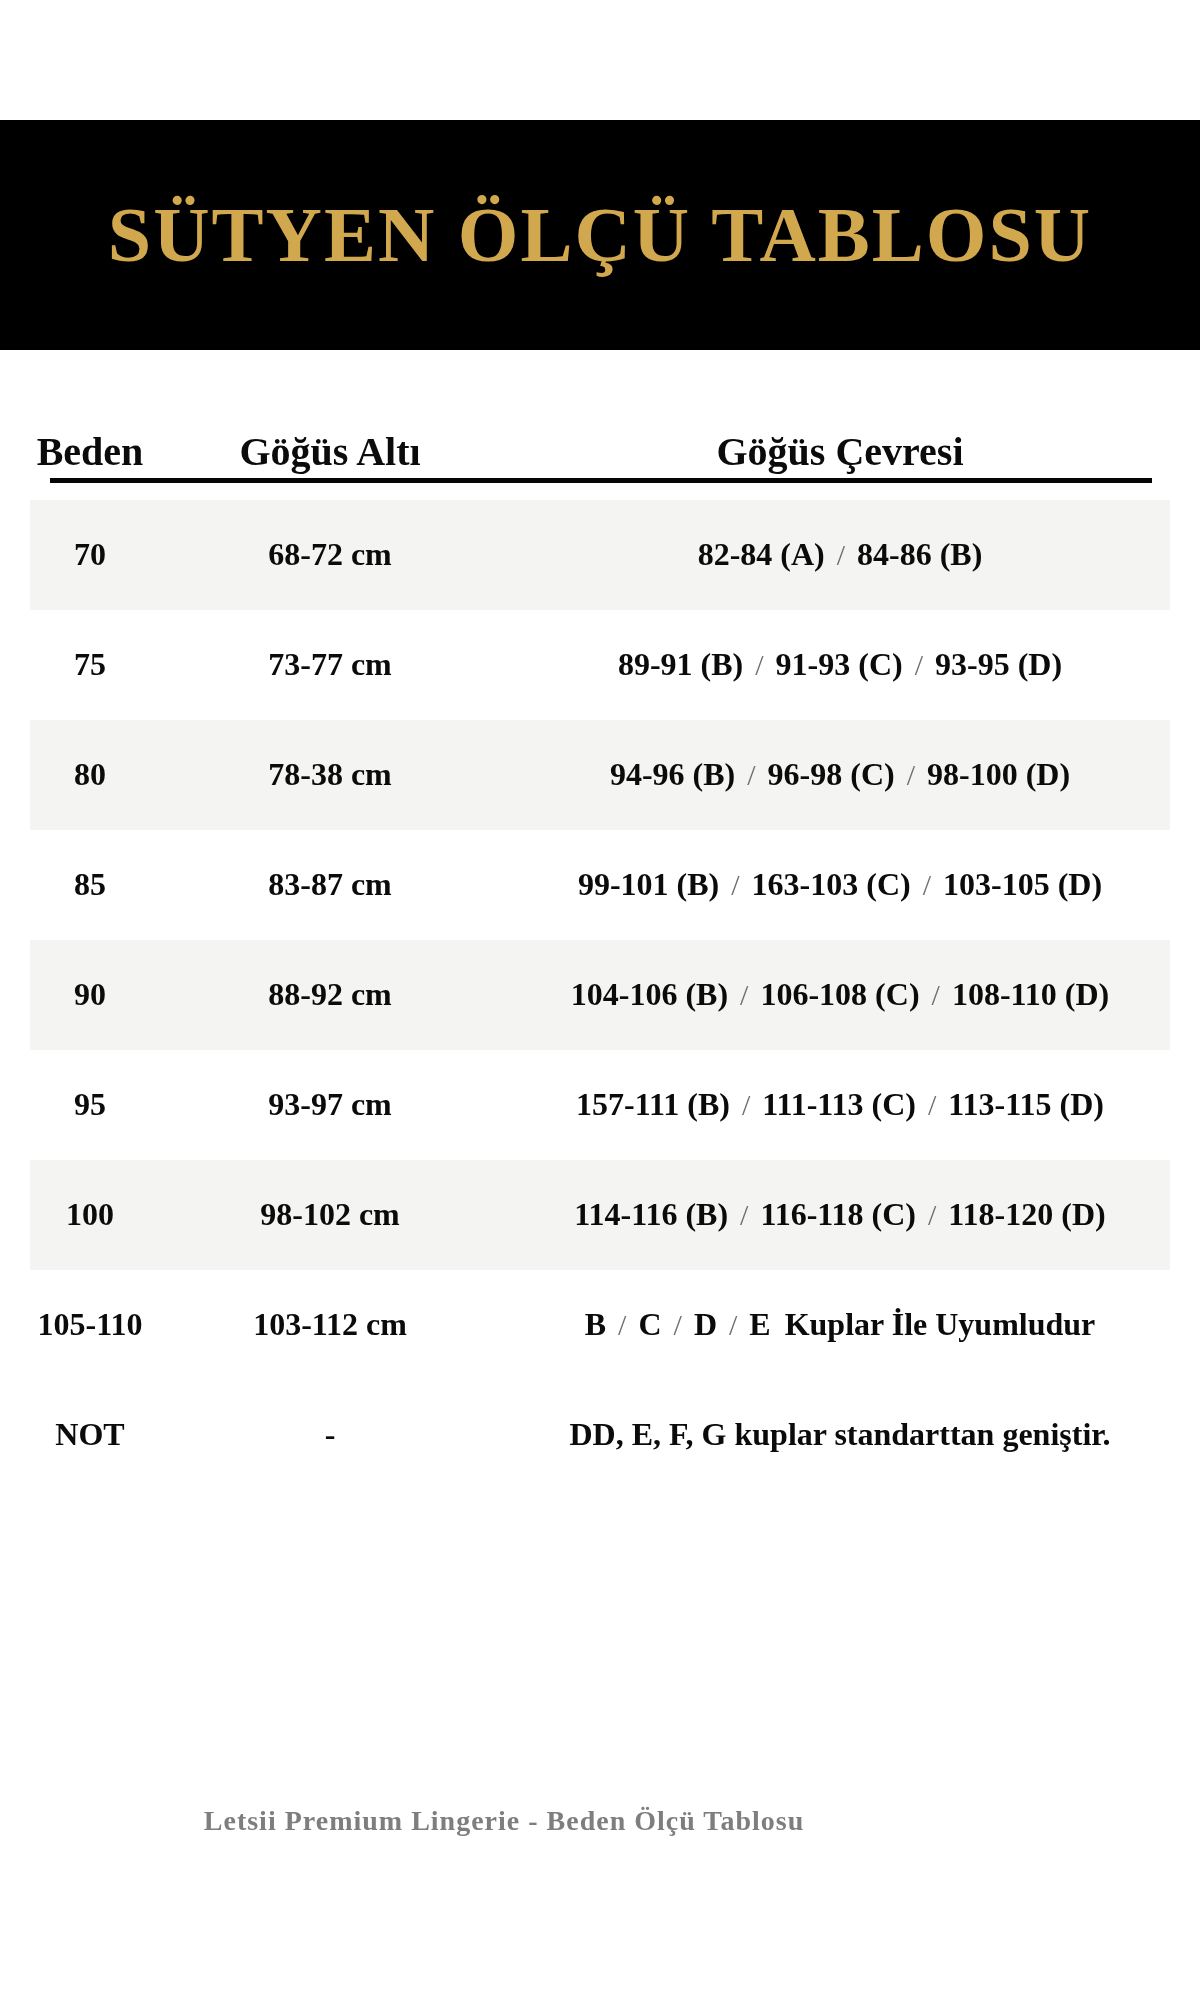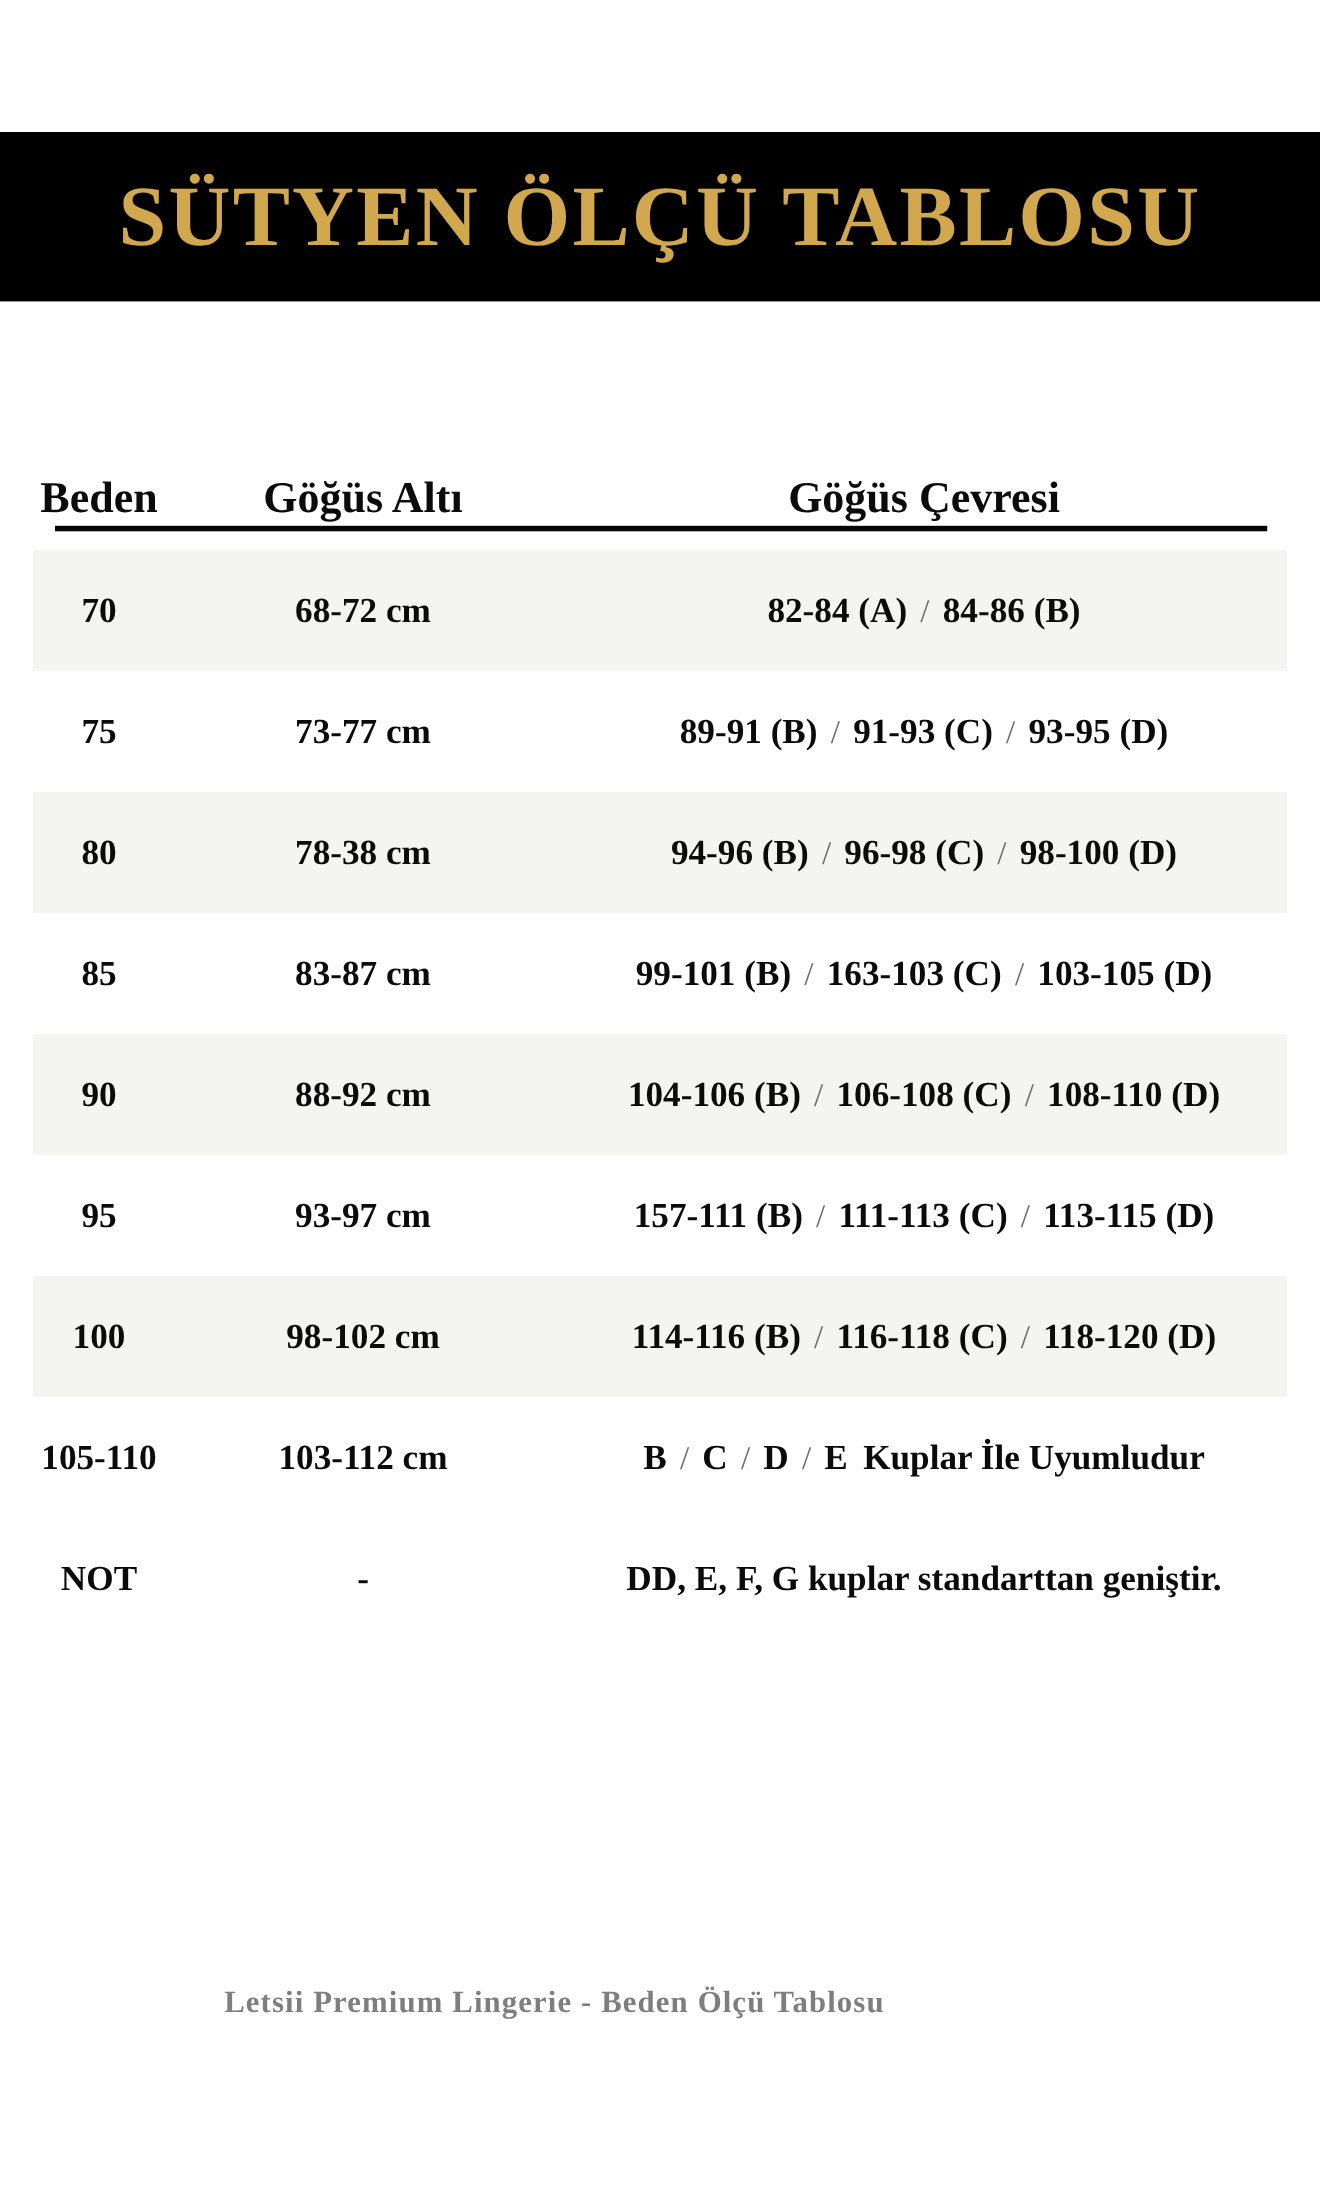--- a/index.html
+++ b/index.html
@@ -14,21 +14,21 @@
   html,body{width:1200px;height:2000px;}
   body{
     position:relative;
     background:#ffffff;
     font-family:"Liberation Serif","DejaVu Serif",serif;
     color:var(--ink);
     overflow:hidden;
   }
   .band{
     position:absolute;
-    top:120px;left:0;width:1200px;height:154px;
+    top:120px;left:0;width:1200px;height:230px;
     background:var(--band);
     display:flex;align-items:center;justify-content:center;
   }
   .band .title{
     color:var(--gold);
     font-size:78px;
     font-weight:700;
     letter-spacing:2px;
     white-space:nowrap;
   }

